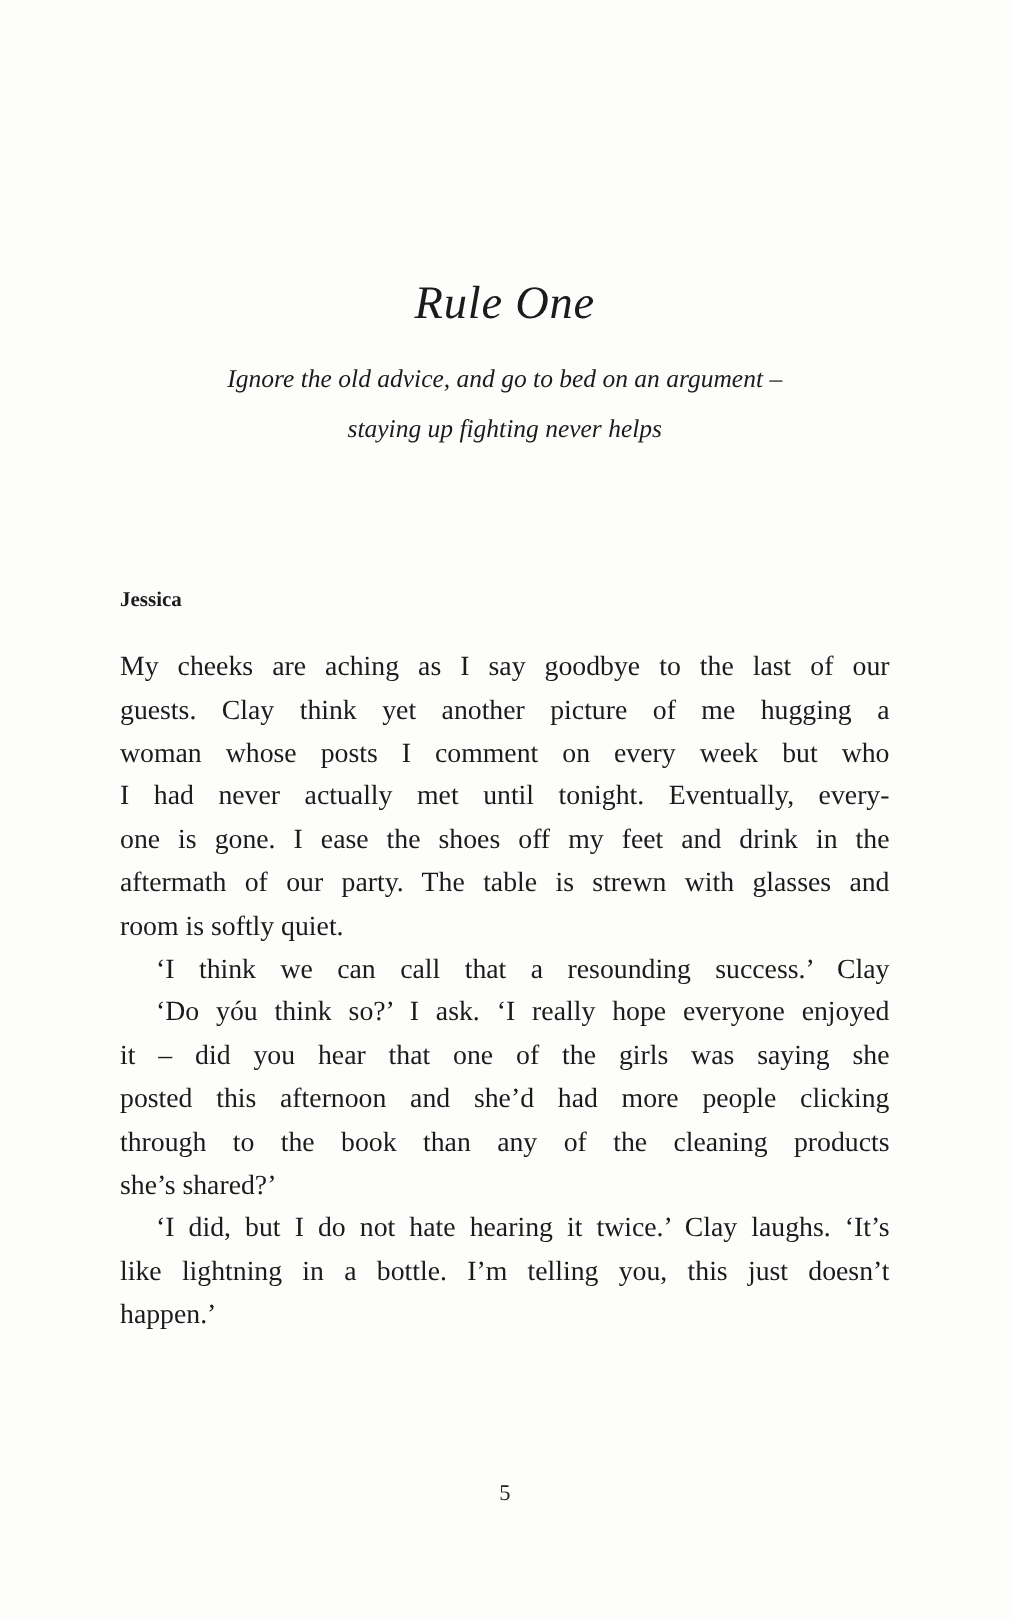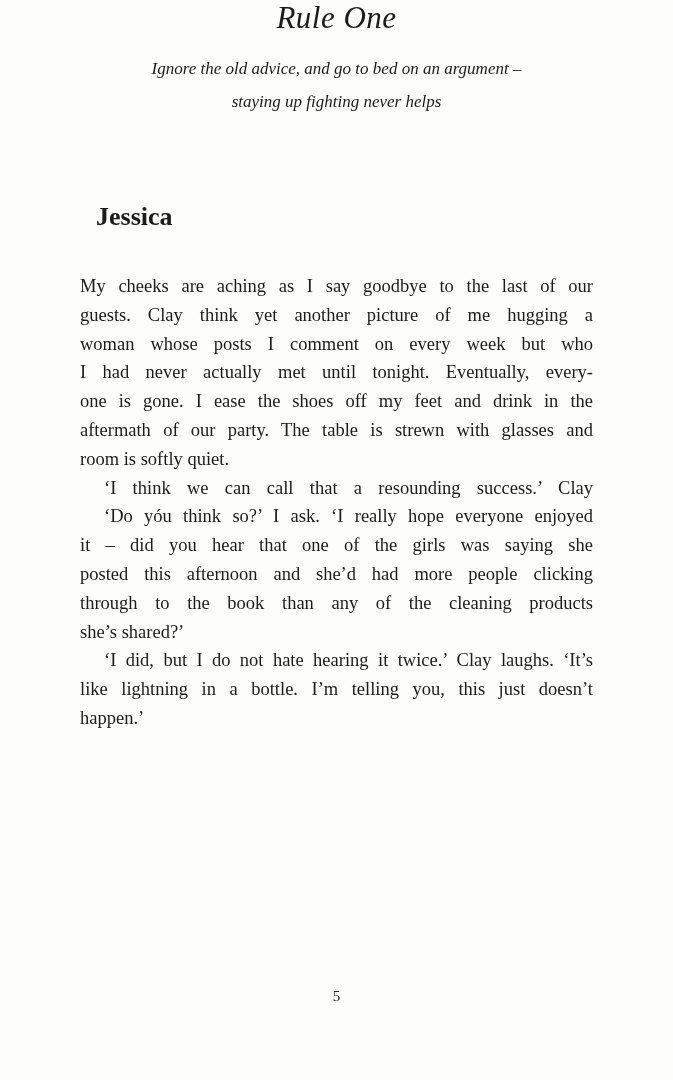--- a/index.html
+++ b/index.html
@@ -17,44 +17,45 @@
     overflow: hidden;
   }
   .text-column {
     position: absolute;
     left: 80px;
     top: 0;
     width: 513px;
   }
   .chapter-title {
     margin: 0;
+    padding-top: 184px;
     text-align: center;
     font-style: italic;
     font-weight: 500;
     font-size: 31px;
     letter-spacing: 0.5px;
     line-height: 36px;
   }
   .chapter-subtitle {
     margin-top: 16px;
     text-align: center;
     font-style: italic;
     font-size: 17px;
     line-height: 33px;
   }
   .section-heading {
-    margin: 16px;
+    margin: 0;
     margin-top: 86px;
-    font-size: 26px;
+    font-size: 14px;
     font-weight: bold;
     line-height: 26px;
     text-align: left;
   }
   .body-text {
-    margin-top: 42px;
+    margin-top: 17px;
     font-size: 18.5px;
   }
   .para { margin: 0; }
   .line {
     line-height: 28.8px;
     text-align: justify;
     text-align-last: justify;
     white-space: normal;
   }
   .line.last {

